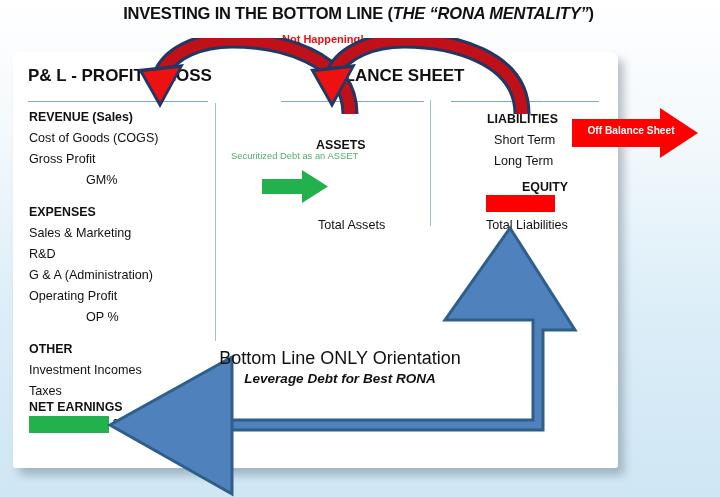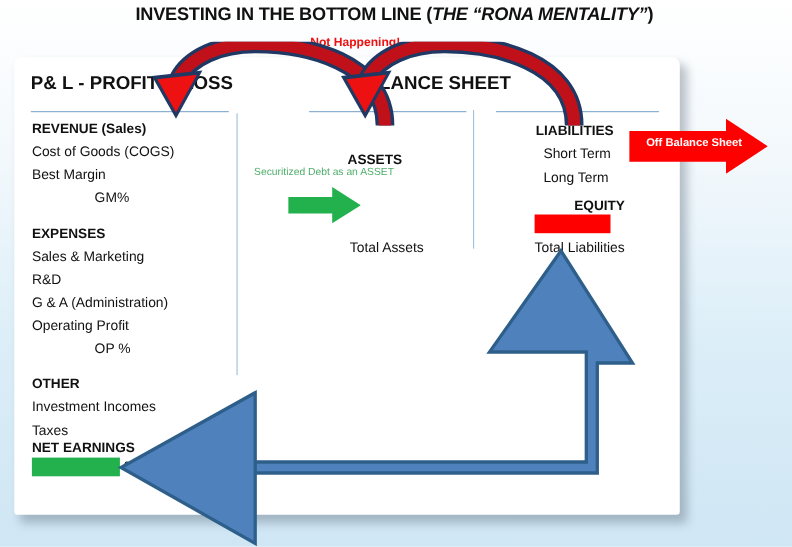--- a/index.html
+++ b/index.html
@@ -92,21 +92,21 @@
 <div class="hdr hdr-bs">BALANCE SHEET</div>
 
 <div class="rule rule-pl"></div>
 <div class="rule rule-as"></div>
 <div class="rule rule-li"></div>
 <div class="vrule vrule-mid1"></div>
 <div class="vrule vrule-mid2"></div>
 
 <div class="lbl b" style="left:29px;top:110px;">REVENUE (Sales)</div>
 <div class="lbl" style="left:29px;top:131px;">Cost of Goods (COGS)</div>
-<div class="lbl" style="left:29px;top:152px;">Best Margin</div>
+<div class="lbl" style="left:29px;top:152px;">Gross Profit</div>
 <div class="lbl" style="left:86px;top:173px;">GM%</div>
 
 <div class="lbl b" style="left:29px;top:205px;">EXPENSES</div>
 <div class="lbl" style="left:29px;top:226px;">Sales &amp; Marketing</div>
 <div class="lbl" style="left:29px;top:247px;">R&amp;D</div>
 <div class="lbl" style="left:29px;top:268px;">G &amp; A (Administration)</div>
 <div class="lbl" style="left:29px;top:289px;">Operating Profit</div>
 <div class="lbl" style="left:86px;top:310px;">OP %</div>
 
 <div class="lbl b" style="left:29px;top:342px;">OTHER</div>
@@ -172,13 +172,15 @@
         10,203
         132,272
         132,198
         433,198
         433,98
         345,98" fill="#4f81bd" stroke="#2e5f8a" stroke-width="3" stroke-linejoin="miter"></polygon>
   </svg>
 </div>
 
 <div class="callout">
+  <div class="l1">Bottom Line ONLY Orientation</div>
+  <div class="l2">Leverage Debt for Best  RONA</div>
 </div>
 
 </body></html>

